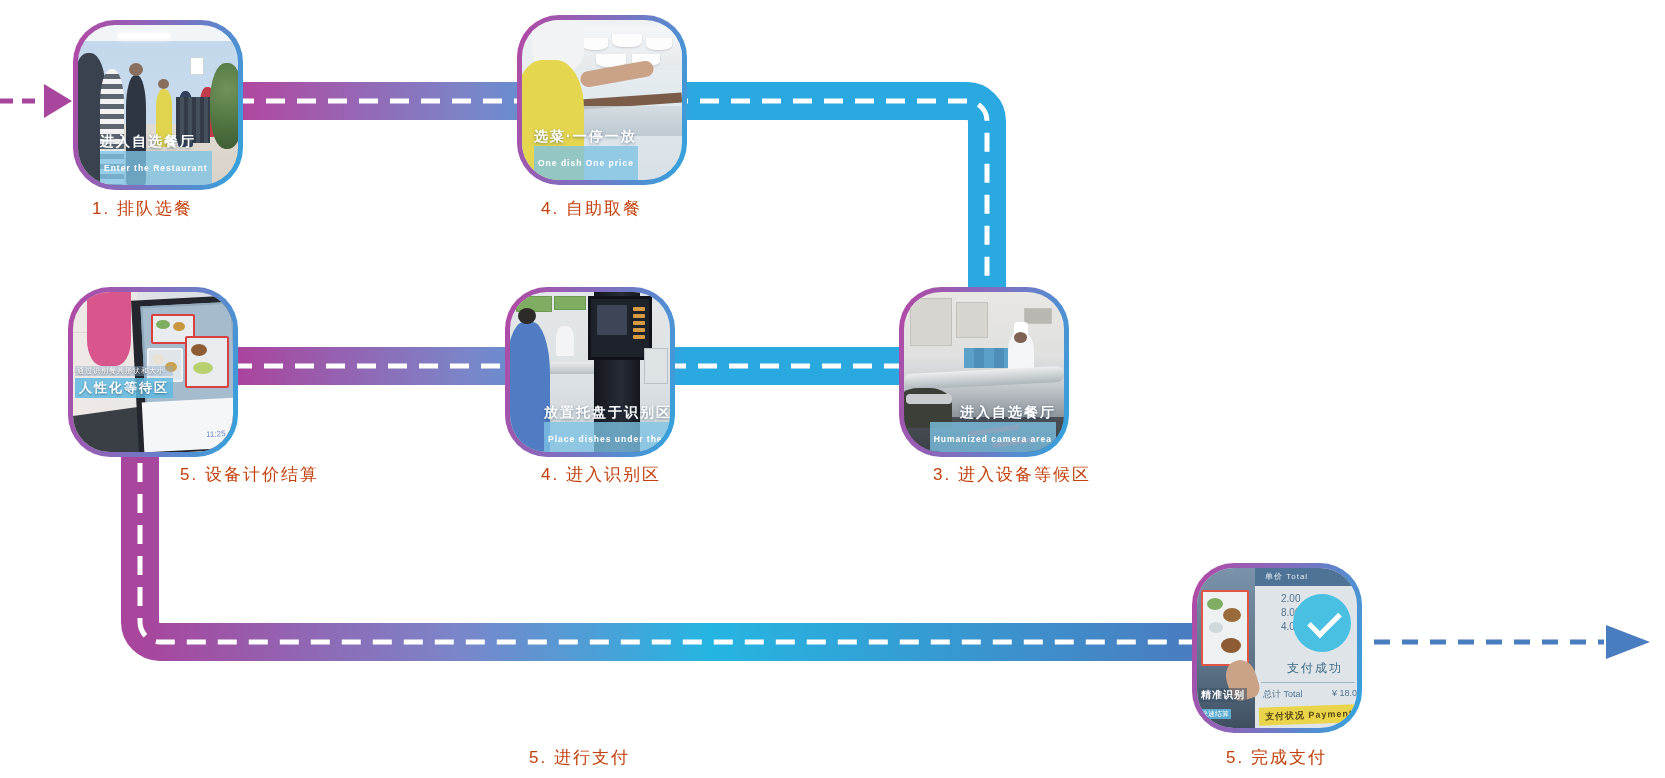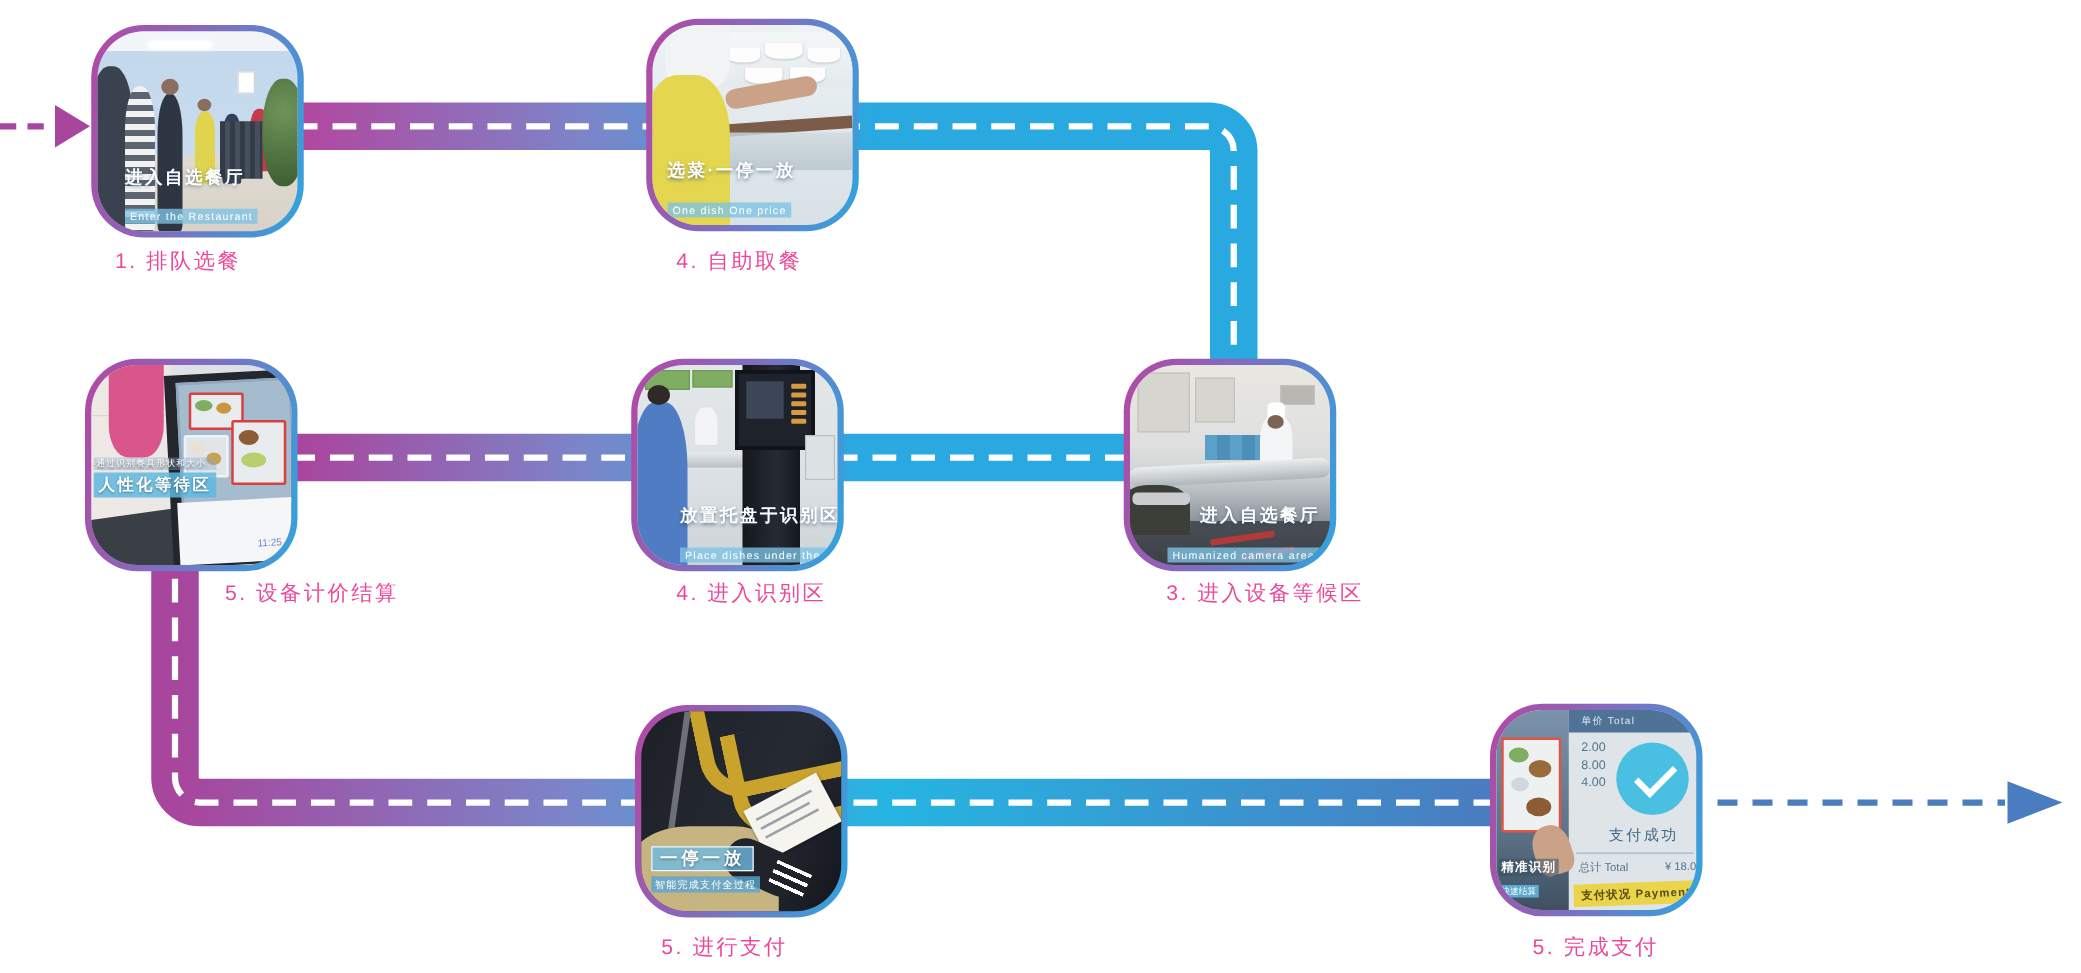--- a/index.html
+++ b/index.html
@@ -7,26 +7,26 @@
   .canvas{position:relative;width:1665px;height:778px;background:#fff;overflow:hidden;}
   .abs{position:absolute;}
   svg.flow{position:absolute;left:0;top:0;z-index:1;}
 
   
   .tile{position:absolute;width:170px;height:170px;border-radius:42px;z-index:2;
         background:linear-gradient(105deg,#b547a3 0%,#7e6fc0 48%,#2fa6df 100%);
         padding:5px;box-sizing:border-box;}
   .tile-inner{position:relative;width:160px;height:160px;border-radius:37px;overflow:hidden;background:#dfe4e8;}
 
-  .step-label{position:absolute;z-index:3;font-size:17px;color:#ec4899;letter-spacing:2px;white-space:nowrap;}
+  .step-label{position:absolute;z-index:3;font-size:17px;color:#c2410c;letter-spacing:2px;white-space:nowrap;}
 
   
   .ov{position:absolute;z-index:5;}
   .ov-cn{color:#fff;font-weight:bold;font-size:14px;letter-spacing:2px;text-shadow:0 1px 3px rgba(30,60,90,.55);white-space:nowrap;}
-  .ov-en{display:inline-block;background:rgba(125,195,230,.78);color:#fff;font-size:8.5px;letter-spacing:1px;padding:1px 4px;margin-top:16px;white-space:nowrap;}
+  .ov-en{display:inline-block;background:rgba(125,195,230,.78);color:#fff;font-size:8.5px;letter-spacing:1px;padding:12px 4px;margin-top:0;white-space:nowrap;font-weight:bold;}
 
   
   .s1{background:linear-gradient(#f2f5f8 0%,#f2f5f8 10%,#c3d8ec 10%,#cadcee 62%,#e0dbd2 62%,#d8d2c8 100%);}
   .s1 .lamp{left:40px;top:8px;width:52px;height:6px;background:#fff;border-radius:3px;box-shadow:0 0 6px rgba(255,255,255,.9);}
   .s1 .sign{left:112px;top:32px;width:12px;height:16px;background:#fff;border:1px solid #d0d5da;}
   .s1 .fig{border-radius:45% 45% 10% 10%/30% 30% 5% 5%;}
   .s1 .head{border-radius:50%;background:#8a6f5f;}
   .s1 .plant{right:-6px;top:38px;width:34px;height:86px;background:radial-gradient(circle at 50% 30%,#6f9358 0%,#4f7340 60%,#3e5c33 100%);border-radius:45%;}
   .s1 .rack{right:28px;top:72px;width:34px;height:46px;background:repeating-linear-gradient(90deg,#323b47 0 4px,#46505d 4px 8px);}
 
@@ -89,21 +89,21 @@
   .s6 .ov6-cn{display:inline-block;background:rgba(110,185,225,.8);border:1px solid rgba(255,255,255,.9);color:#fff;font-weight:bold;font-size:14px;letter-spacing:3px;padding:0 6px;text-shadow:0 1px 2px rgba(0,0,0,.4);}
   .s6 .ov6-en{display:inline-block;background:rgba(90,165,210,.8);color:#fff;font-size:8px;letter-spacing:1px;padding:1px 3px;margin-top:2px;}
 
   
   .s7{background:linear-gradient(90deg,#66809a 0%,#5f7linear 0%,#66809a 36%,#cfe3ee 36%,#cfe3ee 100%);}
   .s7 .photo{left:0;top:0;width:58px;height:160px;background:linear-gradient(#7b93aa,#5c7389 60%,#3f4f60 100%);}
   .s7 .traycard{left:4px;top:22px;width:44px;height:72px;background:#eef1f2;border:2px solid #e05545;border-radius:2px;}
   .s7 .blob{border-radius:50%;}
   .s7 .hand{left:30px;top:92px;width:30px;height:40px;background:#caa287;border-radius:45% 45% 30% 30%;transform:rotate(-18deg);}
   .s7 .scrhead{left:58px;top:0;width:102px;height:18px;background:#4f7396;color:#dfeaf2;font-size:8px;letter-spacing:1px;line-height:18px;padding-left:10px;box-sizing:border-box;}
-  .s7 .prices{position:absolute;left:68px;top:24px;color:#53748f;font-size:10px;line-height:14px;}
+  .s7 .prices{position:absolute;left:84px;top:24px;color:#53748f;font-size:10px;line-height:14px;}
   .s7 .circle{left:96px;top:26px;width:58px;height:58px;background:#49c0e2;border-radius:50%;}
   .s7 .check{left:112px;top:44px;width:26px;height:13px;border-left:5px solid #fff;border-bottom:5px solid #fff;transform:rotate(-45deg);}
   .s7 .status{position:absolute;left:90px;top:92px;color:#3d6b86;font-size:12px;letter-spacing:2px;}
   .s7 .totalrow{left:64px;top:114px;width:94px;height:1px;background:#9db8c9;}
   .s7 .total-l{position:absolute;left:66px;top:120px;color:#53748f;font-size:9px;}
   .s7 .total-v{position:absolute;right:0;top:120px;color:#53748f;font-size:9px;}
   .s7 .footerbar{left:62px;top:138px;width:98px;height:18px;background:#e9d44a;transform:rotate(-2deg);color:#5a4a12;font-size:9px;font-weight:bold;letter-spacing:1px;line-height:18px;padding-left:6px;box-sizing:border-box;white-space:nowrap;overflow:hidden;}
   .s7 .ov7-cn{display:inline-block;background:rgba(60,80,100,.55);color:#fff;font-weight:bold;font-size:10px;letter-spacing:1px;padding:0 2px;}
   .s7 .ov7-en{display:inline-block;background:rgba(95,185,225,.85);color:#fff;font-size:7px;padding:0 2px;margin-top:1px;}
 </style>
@@ -267,39 +267,20 @@
         <div class="time">11:25</div>
       </div>
       <div class="ov" style="left:2px;top:74px;">
         <div class="ov5-1">通过识别餐具形状和大小</div>
         <div class="ov5-2">人性化等待区</div>
       </div>
     </div>
   </div>
   <div class="step-label" style="left:180px;top:463px;">5. 设备计价结算</div>
 
-  <div class="tile" style="left:508px;top:564px;">
-    <div class="tile-inner s6">
-      <div class="abs y1"></div>
-      <div class="abs y2"></div>
-      <div class="abs pole"></div>
-      <div class="abs jacket"></div>
-      <div class="abs paper">
-        <div class="abs pline" style="left:6px;top:10px;width:50px;"></div>
-        <div class="abs pline" style="left:6px;top:18px;width:44px;"></div>
-        <div class="abs pline" style="left:6px;top:26px;width:48px;"></div>
-      </div>
-      <div class="abs sleeve"></div>
-      <div class="abs cuff" style="left:104px;top:124px;width:30px;height:20px;transform:rotate(24deg);"></div>
-      <div class="ov" style="left:8px;top:108px;">
-        <div><span class="ov6-cn">一停一放</span></div>
-        <div><span class="ov6-en">智能完成支付全过程</span></div>
-      </div>
-    </div>
-  </div>
   <div class="step-label" style="left:529px;top:746px;">5. 进行支付</div>
 
   <div class="tile" style="left:1192px;top:563px;">
     <div class="tile-inner s7">
       <div class="abs photo"></div>
       <div class="abs traycard">
         <div class="abs blob" style="left:4px;top:6px;width:16px;height:12px;background:#7fae62;"></div>
         <div class="abs blob" style="left:20px;top:16px;width:18px;height:14px;background:#9a6b3a;"></div>
         <div class="abs blob" style="left:6px;top:30px;width:14px;height:11px;background:#cfd8dc;"></div>
         <div class="abs blob" style="left:18px;top:46px;width:20px;height:15px;background:#8d5b34;"></div>

